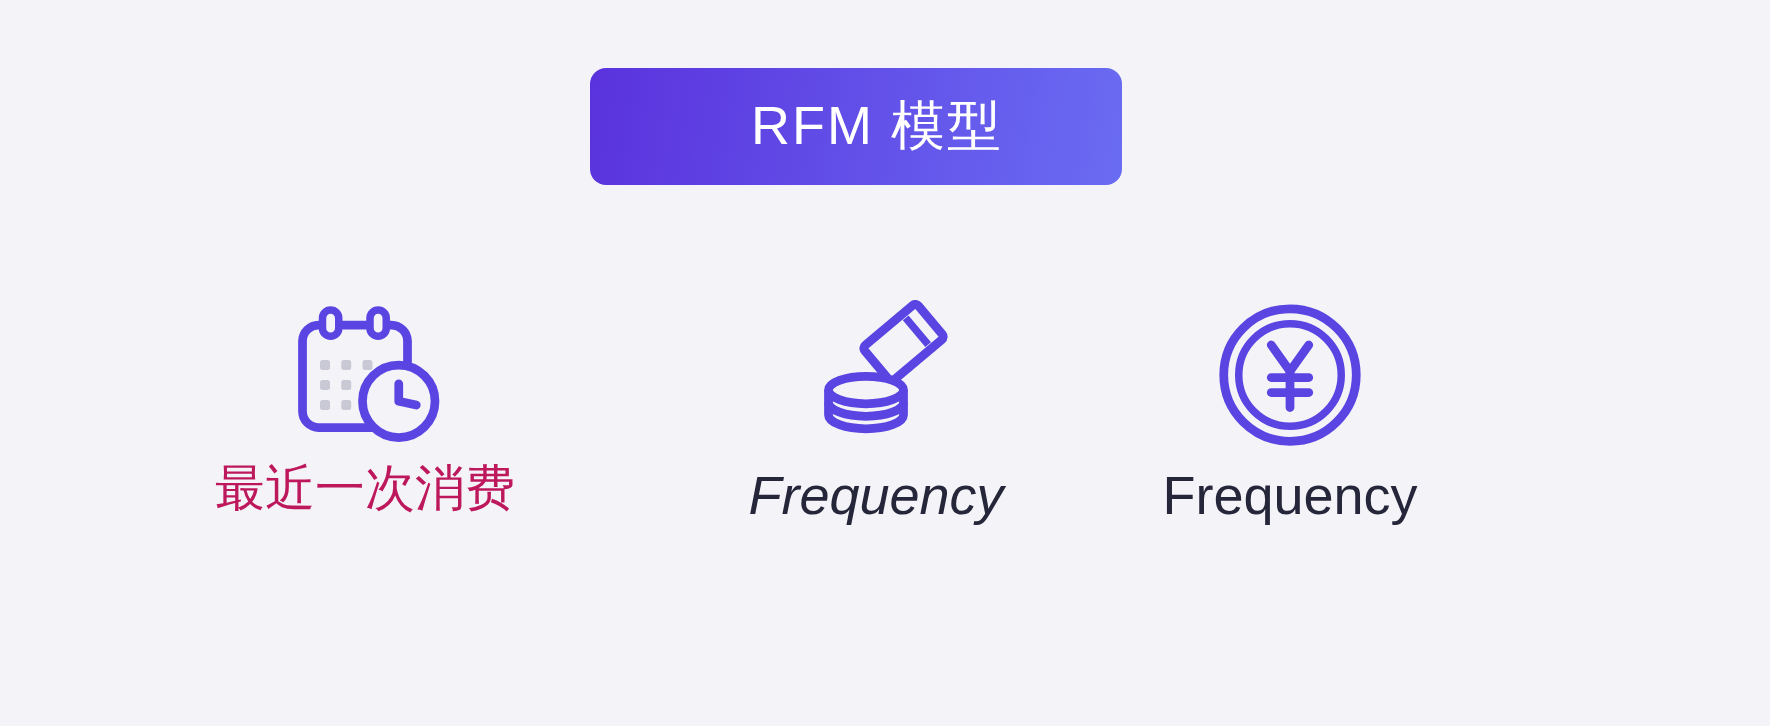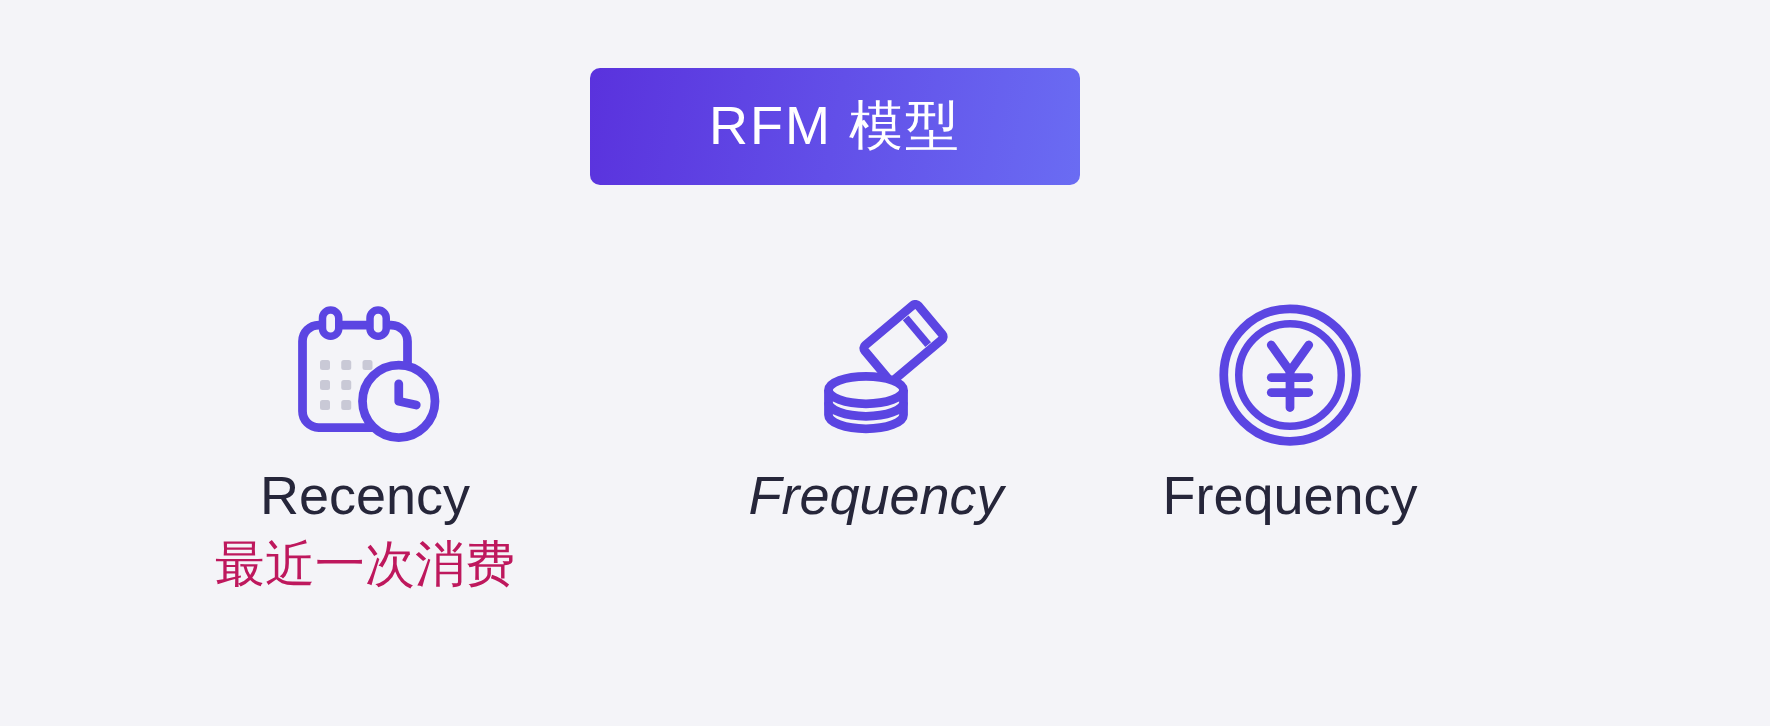--- a/index.html
+++ b/index.html
@@ -16,25 +16,26 @@
     position: relative;
   }
 
   
   .rfm-badge {
     position: absolute;
     left: 590px;
     top: 68px;
     width: 490px;
     height: 117px;
-    border-radius: 10px;
+    border-radius: 16px;
     background: linear-gradient(100deg, #5a32dd 0%, #6a6cf3 100%);
     display: flex;
     align-items: center;
     justify-content: center;
+    padding-left: 42px;
   }
   .rfm-badge .badge-title {
     color: #ffffff;
     font-size: 54px;
     font-weight: 500;
     letter-spacing: 2px;
   }
 
   
   .rfm-item {
@@ -99,21 +100,20 @@
       <rect x="58" y="48" width="8" height="8" rx="2" fill="#c9c9d6"></rect>
       <rect x="24" y="64" width="8" height="8" rx="2" fill="#c9c9d6"></rect>
       <rect x="41" y="64" width="8" height="8" rx="2" fill="#c9c9d6"></rect>
       <rect x="24" y="80" width="8" height="8" rx="2" fill="#c9c9d6"></rect>
       <rect x="41" y="80" width="8" height="8" rx="2" fill="#c9c9d6"></rect>
 
       <circle cx="87" cy="81" r="29" fill="#f4f4f8" stroke="#5b45e2" stroke-width="7"></circle>
       <path d="M87 67 L87 81 L101 84" stroke="#5b45e2" stroke-width="7" stroke-linecap="round" stroke-linejoin="round"></path>
     </svg>
   </span>
-  <div class="label-en">Recency</div>
   <div class="label-zh">最近一次消费</div>
 </div>
 
 <div class="rfm-item col-2">
   <span class="item-icon">
     <svg viewBox="0 0 120 120" fill="none">
 
       <g transform="rotate(-40 82 34)">
         <rect x="54" y="16" width="56" height="36" rx="3" stroke="#5b45e2" stroke-width="7" stroke-linejoin="round"></rect>
         <line x1="96" y1="20" x2="96" y2="48" stroke="#5b45e2" stroke-width="6"></line>

